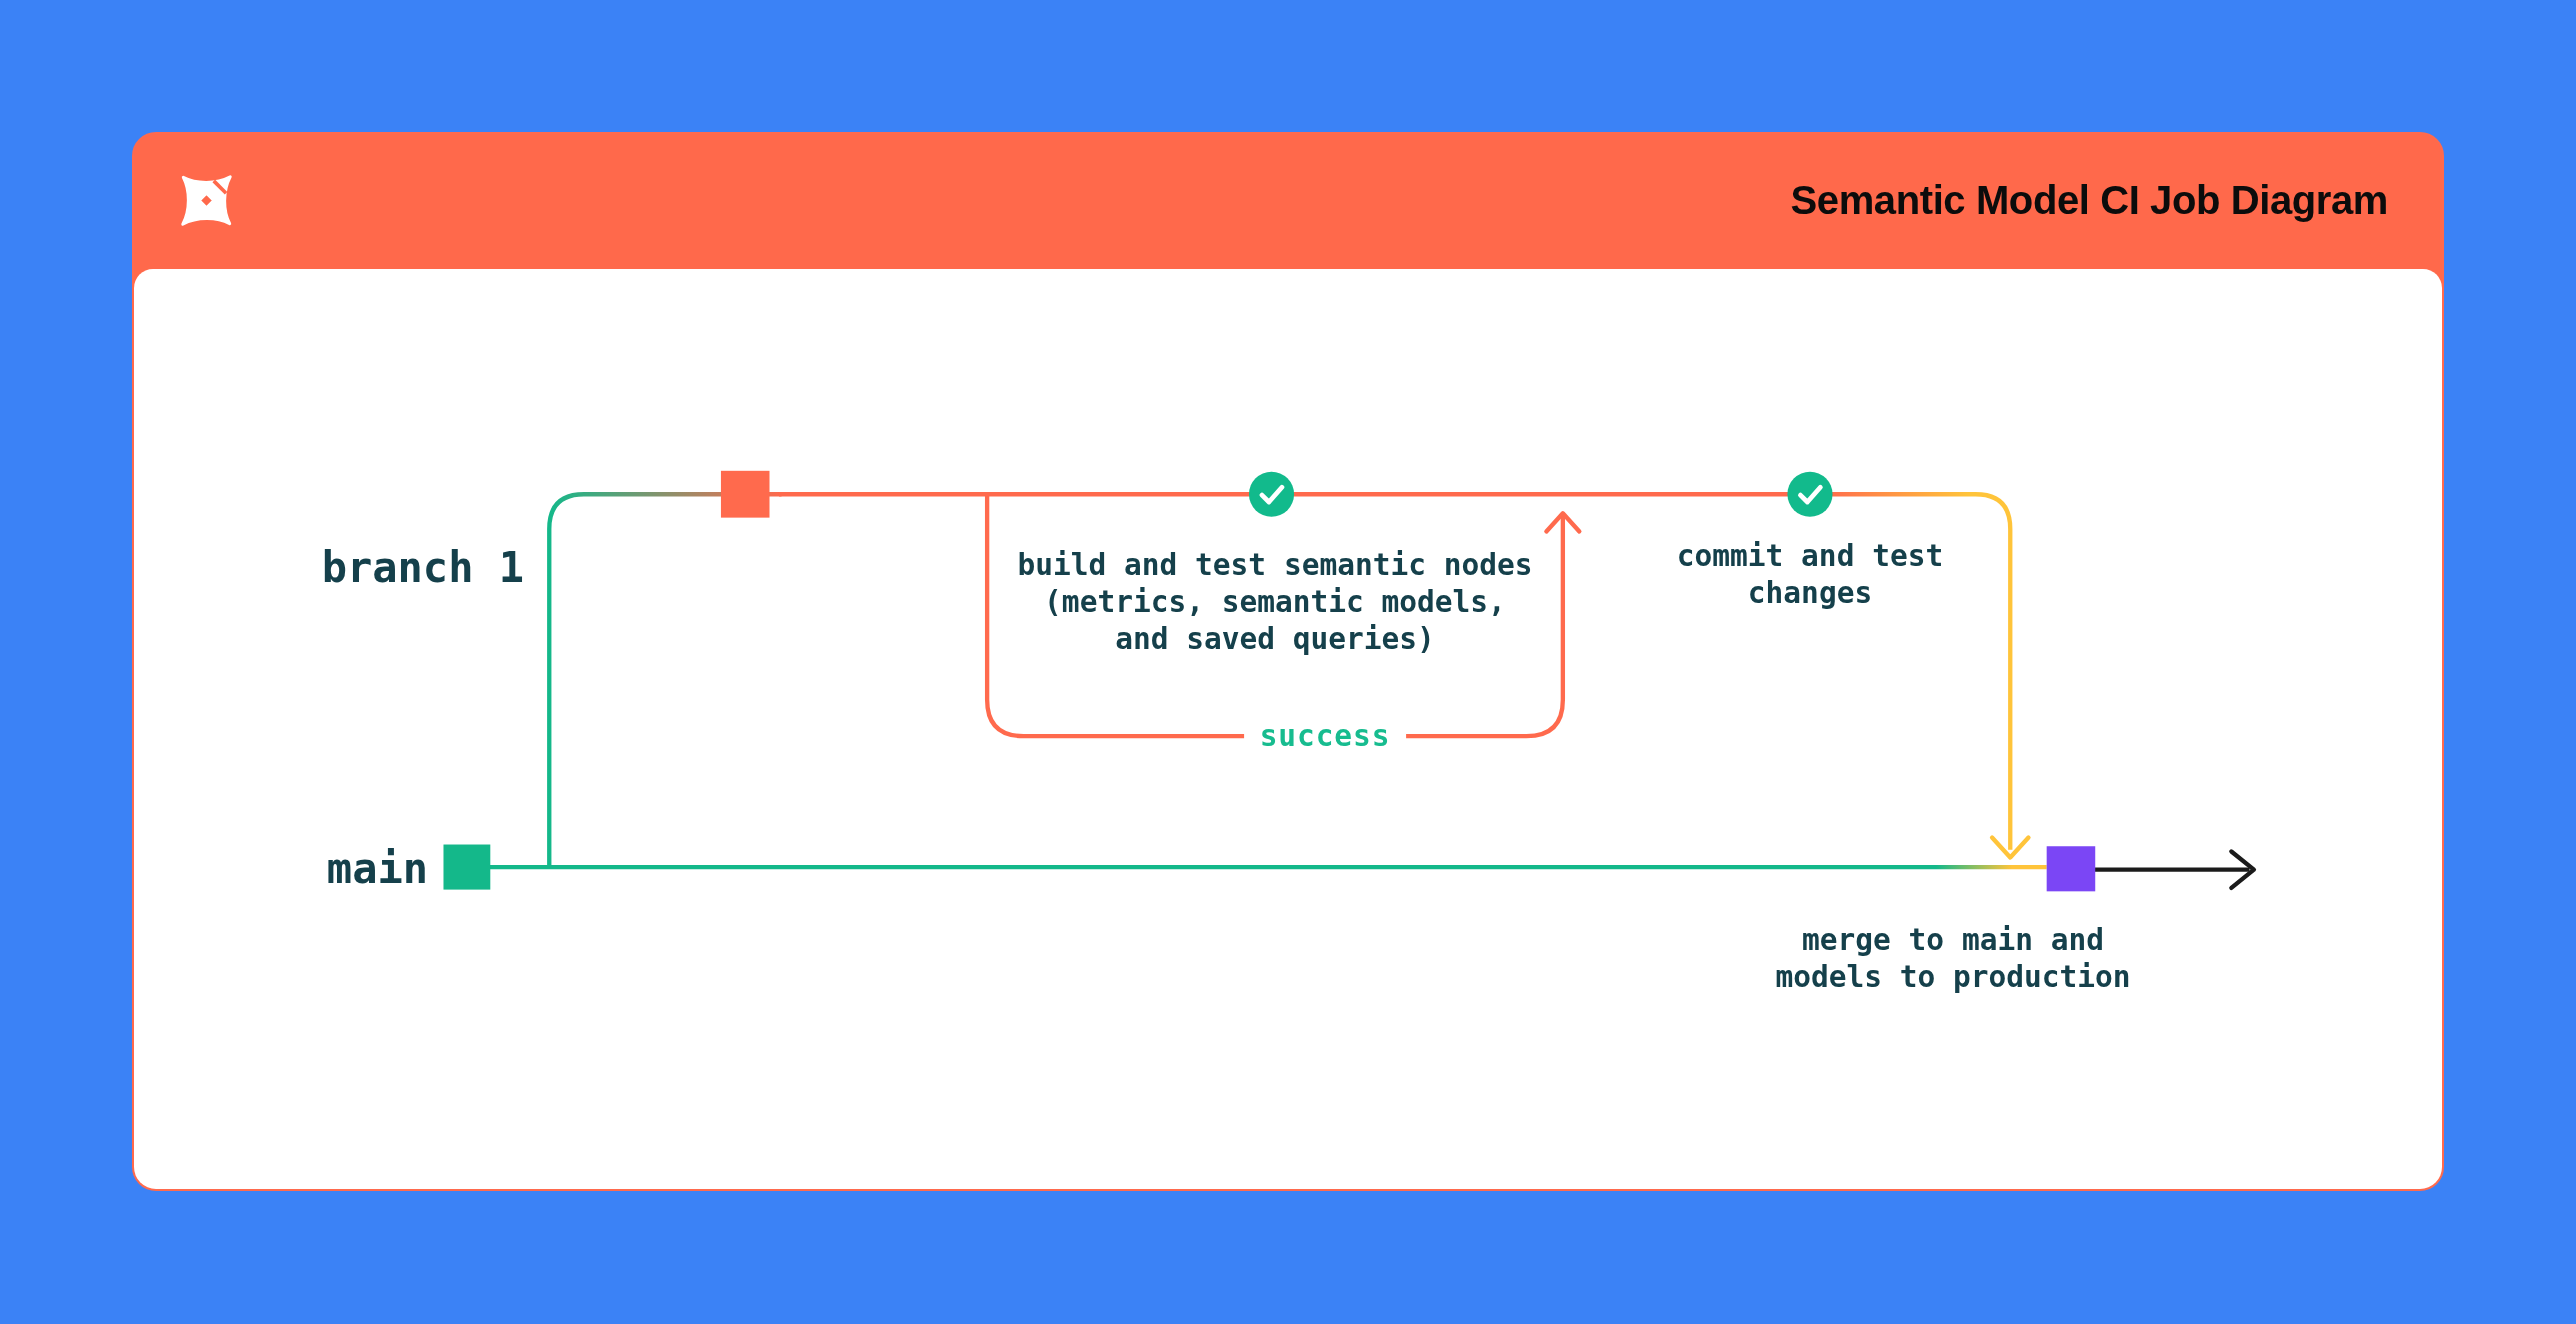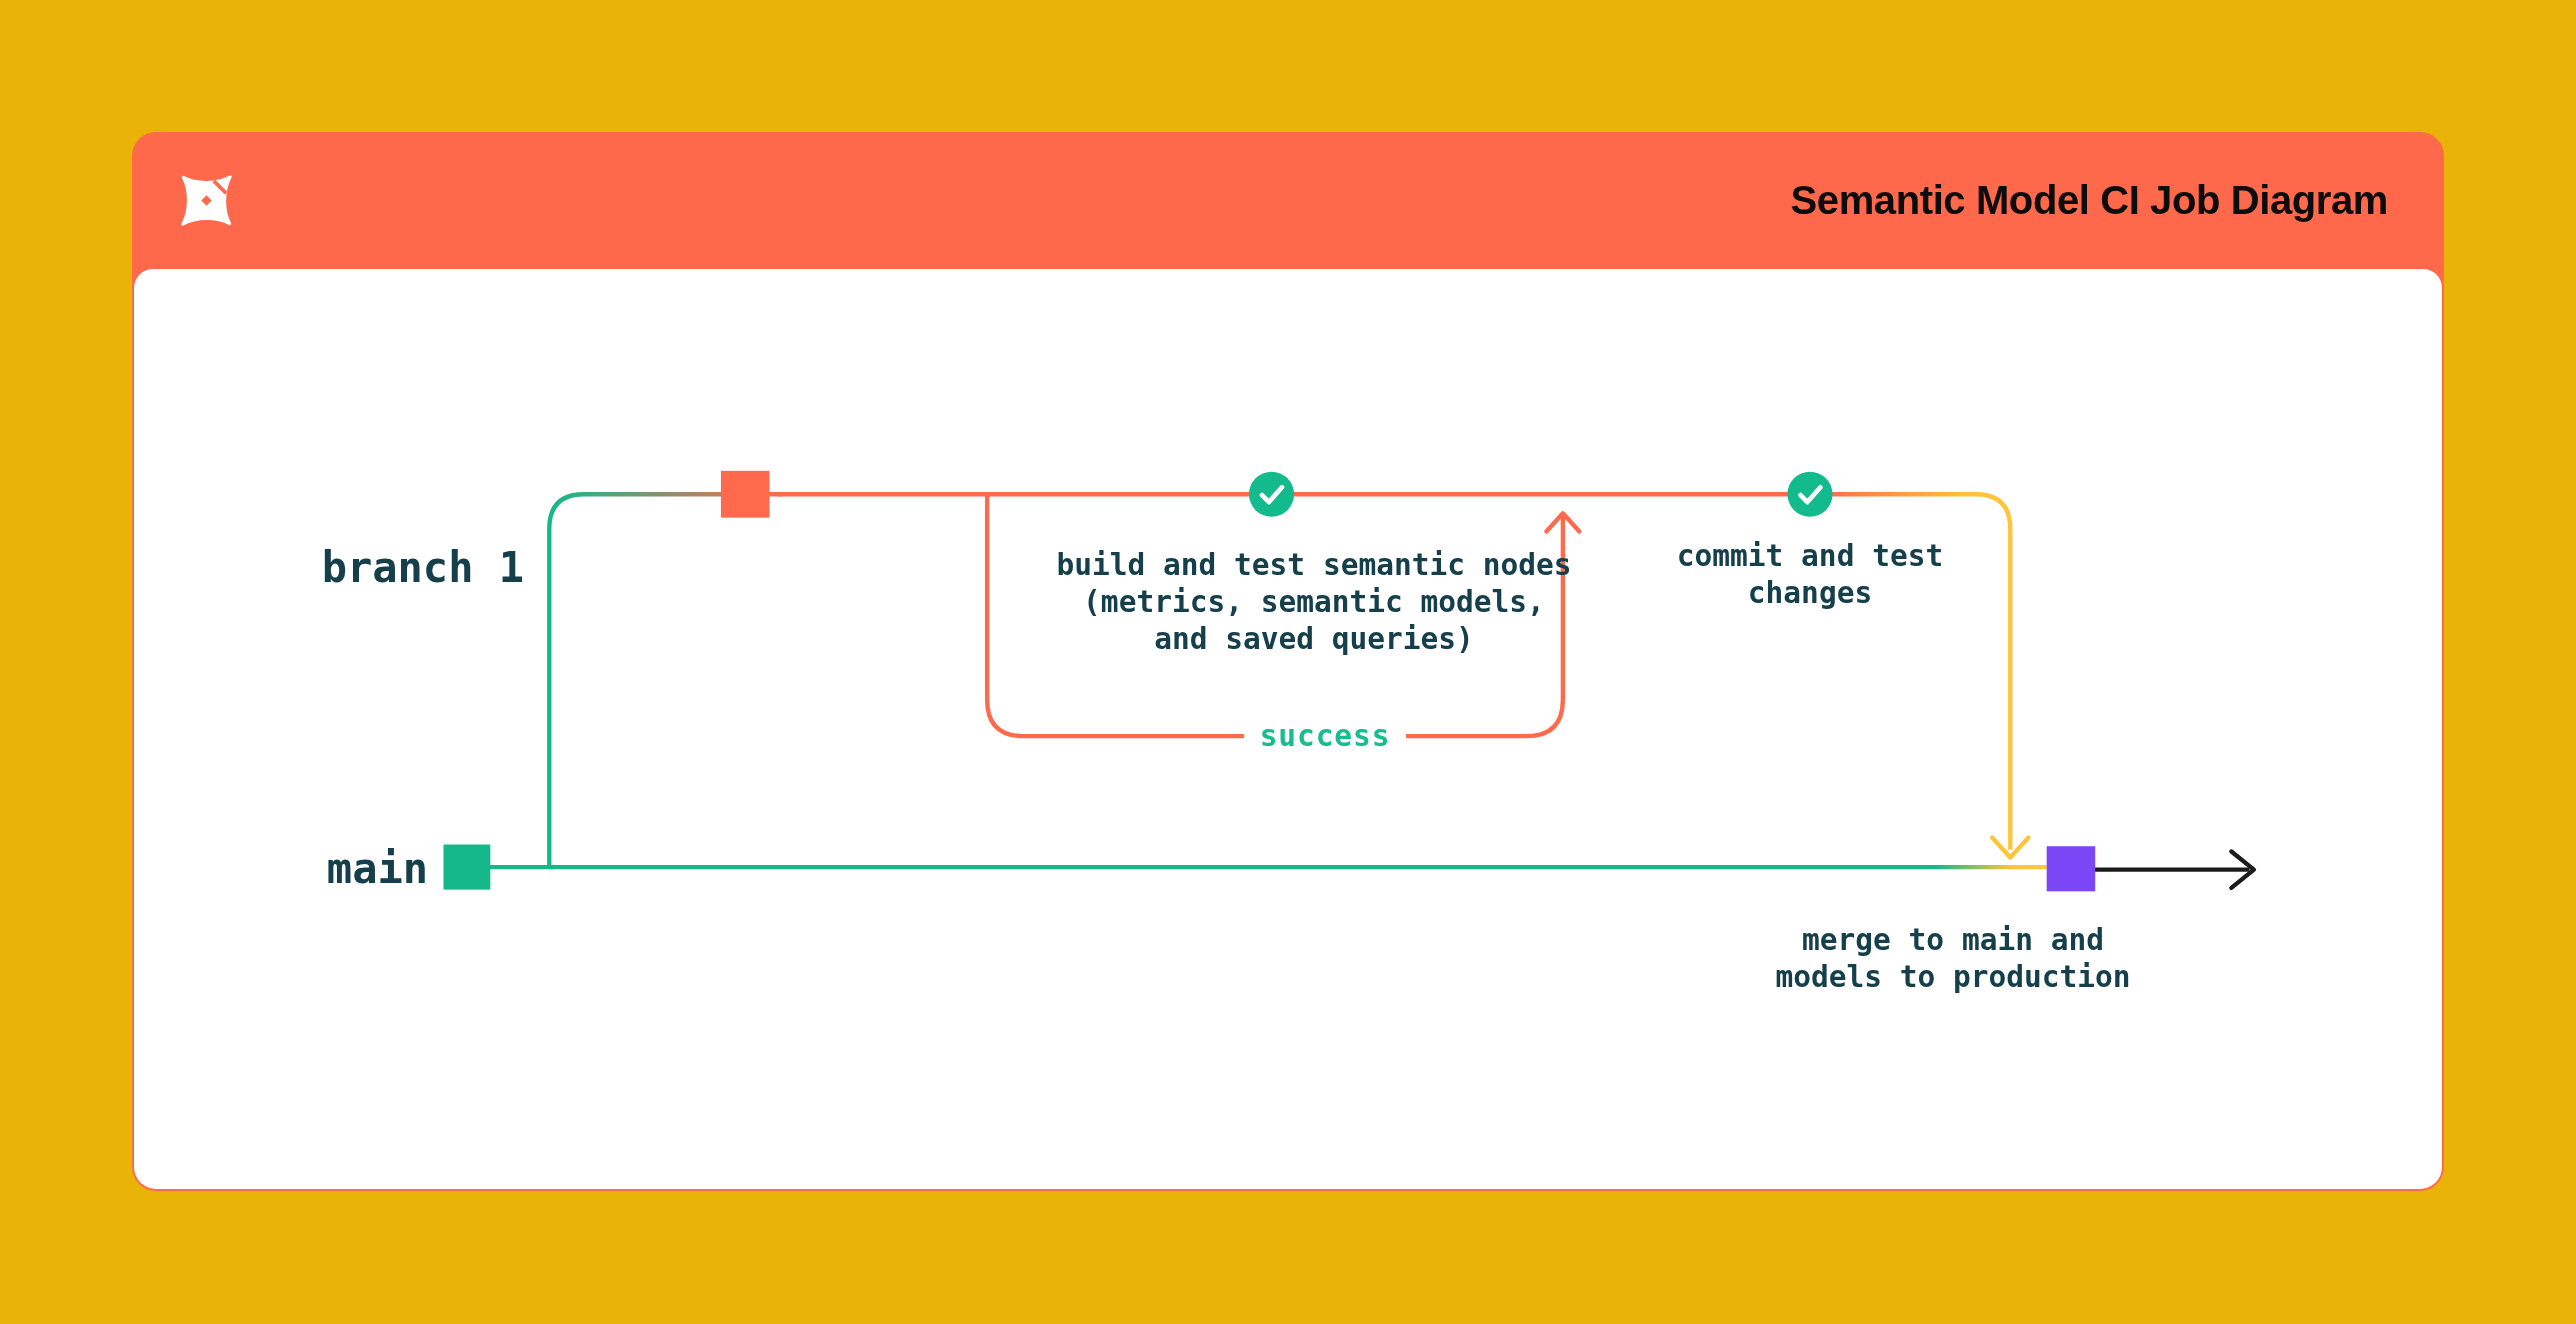--- a/index.html
+++ b/index.html
@@ -2,21 +2,21 @@
 <html style="font-size:14px"><head>
 <meta charset="utf-8">
 <style>
   html,body{margin:0;padding:0;}
   body{
     width:2576px;height:1324px;
     font-family:"Liberation Sans", sans-serif;
     background:#f7f7f8;
     overflow:hidden;
   }
-  .screen{position:relative;width:2576px;height:1324px;background:#eab308;}
+  .screen{position:relative;width:2576px;height:1324px;background:#3b82f6;}
 
   
   .card{
     position:absolute;left:132px;top:132px;width:2312px;height:1059px;
     border-radius:24px;border:2.6px solid #ff6a4d;background:#ff694b;
     overflow:hidden;display:flex;flex-direction:column;box-sizing:border-box;
   }
   .card-header{
     height:152px;background:#ff694b;flex:0 0 auto;
     display:flex;align-items:center;justify-content:space-between;
@@ -107,21 +107,21 @@
     <g>
       <circle cx="2087" cy="570" r="26" fill="#12ba8c"></circle>
       <path d="M 2076 571 L 2084 579 L 2099 562" stroke="#ffffff" stroke-width="5.5" fill="none" stroke-linecap="round" stroke-linejoin="round"></path>
     </g>
   </svg>
 
   <div class="mono branch-label" style="left:524px;top:542px;text-align:center;">branch 1</div>
   <div class="mono branch-label" style="left:421px;top:843px;margin-left:7px;">main</div>
 
 
-  <div class="mono node-label" style="left:1314px;top:547px;text-align:center;">
+  <div class="mono node-label" style="left:1275px;top:547px;text-align:center;">
     <div>build and test semantic nodes</div>
     <div>(metrics, semantic models,</div>
     <div>and saved queries)</div>
   </div>
 
   <div class="mono node-label" style="left:1810px;top:538px;">
     <div>commit and test</div>
     <div>changes</div>
   </div>
 

